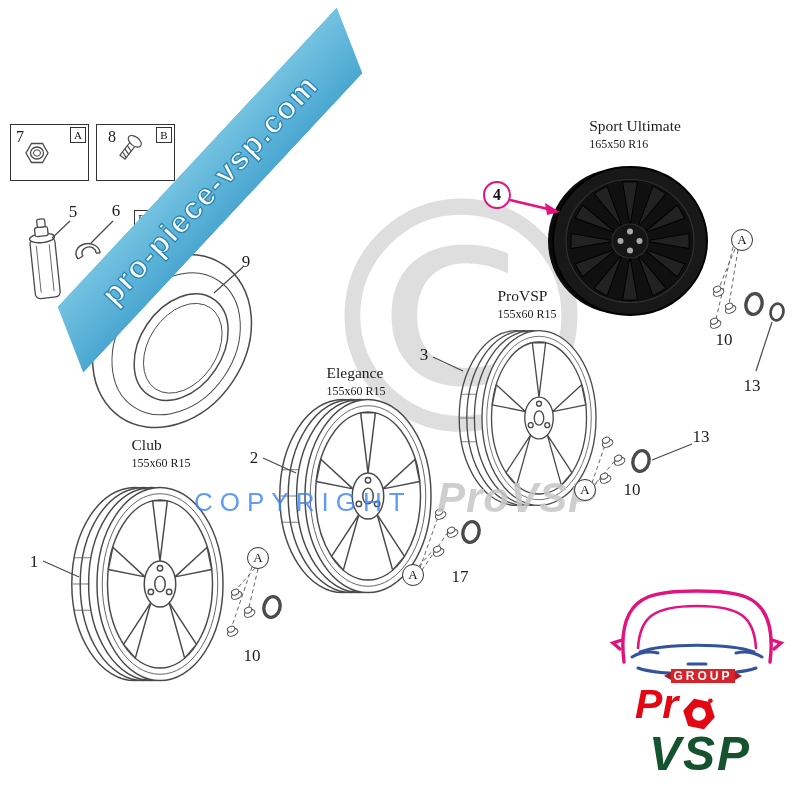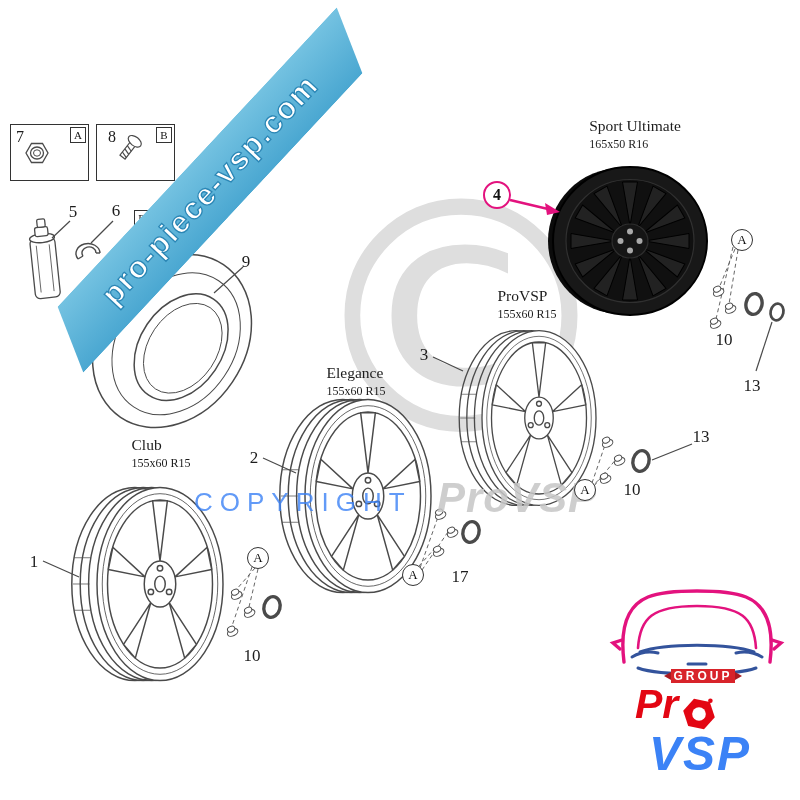--- a/index.html
+++ b/index.html
@@ -53,21 +53,21 @@
             border-top:4px solid transparent; border-bottom:4px solid transparent;
             border-right:7px solid #a91a20; }
   .ribbon::after { content:""; position:absolute; right:-7px; top:3px; width:0; height:0;
             border-top:4px solid transparent; border-bottom:4px solid transparent;
             border-left:7px solid #a91a20; }
   .logo-pro { position:absolute; left:635px; top:681px; font-family:"Liberation Sans", sans-serif;
               font-style:italic; font-weight:900; font-size:41px; color:#e30613; z-index:4;
               display:flex; align-items:flex-start; }
   .logo-pro svg { margin-left:2px; margin-top:14px; }
   .logo-vsp { position:absolute; left:649px; top:726px; font-family:"Liberation Sans", sans-serif;
-              font-style:italic; font-weight:900; font-size:48px; color:#3b82f6; letter-spacing:2px;
+              font-style:italic; font-weight:900; font-size:48px; color:#14532d; letter-spacing:2px;
               z-index:4;text-align:right; }
 </style>
 </head>
 <body>
 
 <div class="stage">
 
   <div class="wm-sym">©</div>
 
   <svg class="art" width="800" height="800" viewBox="0 0 800 800">

